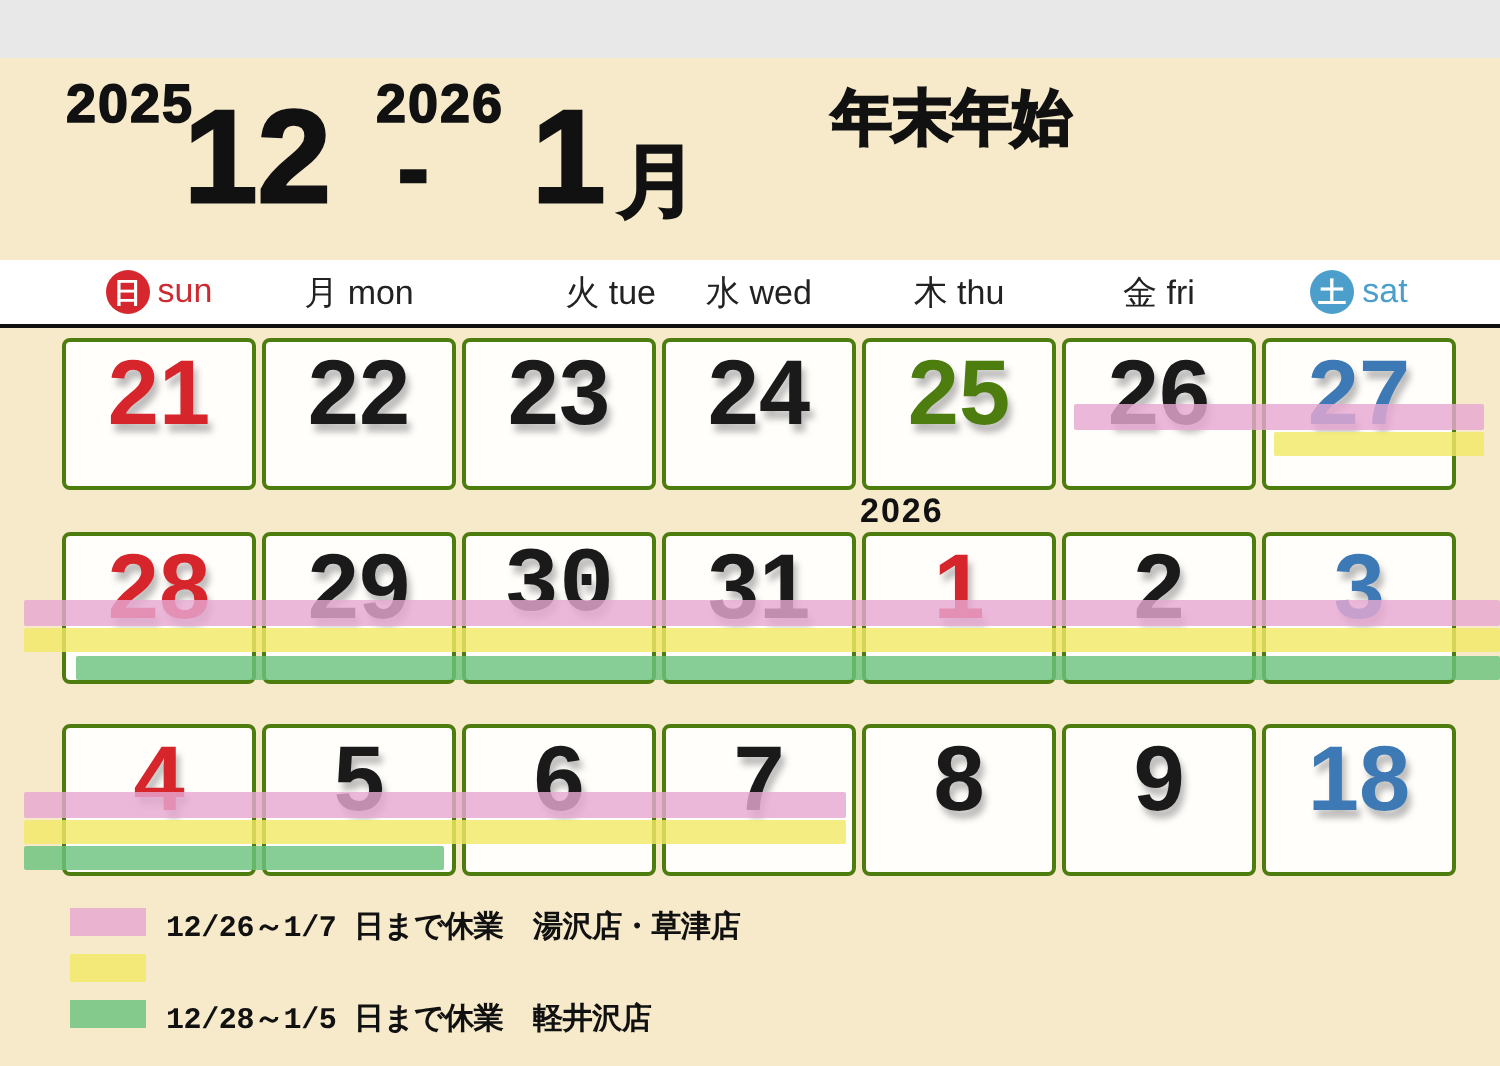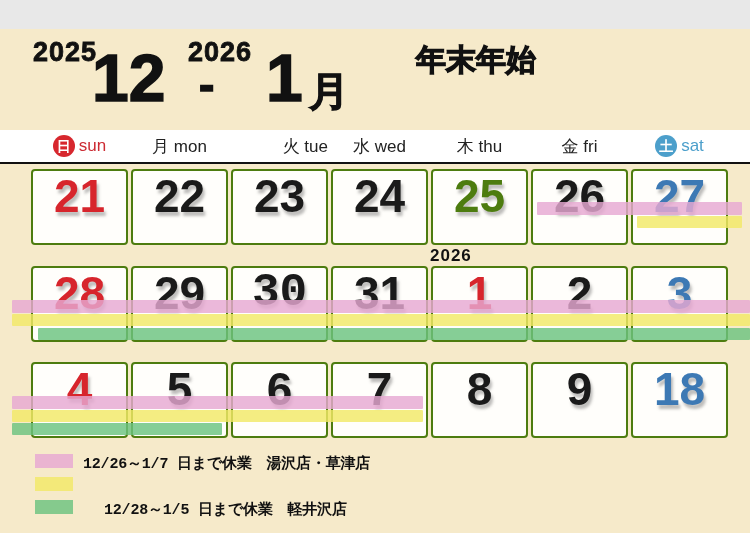--- a/index.html
+++ b/index.html
@@ -182,19 +182,19 @@
       <div class="closure-bar" title="12/28～1/5" style="left: 12px; top: 394px; width: 210px; height: 12px; background: rgb(107, 195, 127);"></div>
     </div>
   <div id="legend-layer">
       <div class="legend-row" style="top: 425px;">
         <span class="legend-swatch" style="background: rgb(230, 168, 210); opacity: 0.82;"></span>
         <span class="legend-text">12/26～1/7 日まで休業　湯沢店・草津店</span>
       </div>
       <div class="legend-row" style="top: 448px;">
         <span class="legend-swatch" style="background: rgb(241, 233, 103); opacity: 0.82;"></span>
       </div>
-      <div class="legend-row" style="top: 471px; gap: 21px;">
+      <div class="legend-row" style="top: 471px;">
         <span class="legend-swatch" style="background: rgb(107, 195, 127); opacity: 0.82;"></span>
         <span class="legend-text">12/28～1/5 日まで休業　軽井沢店</span>
       </div>
     </div>
 
 </div>
 
 </body></html>

